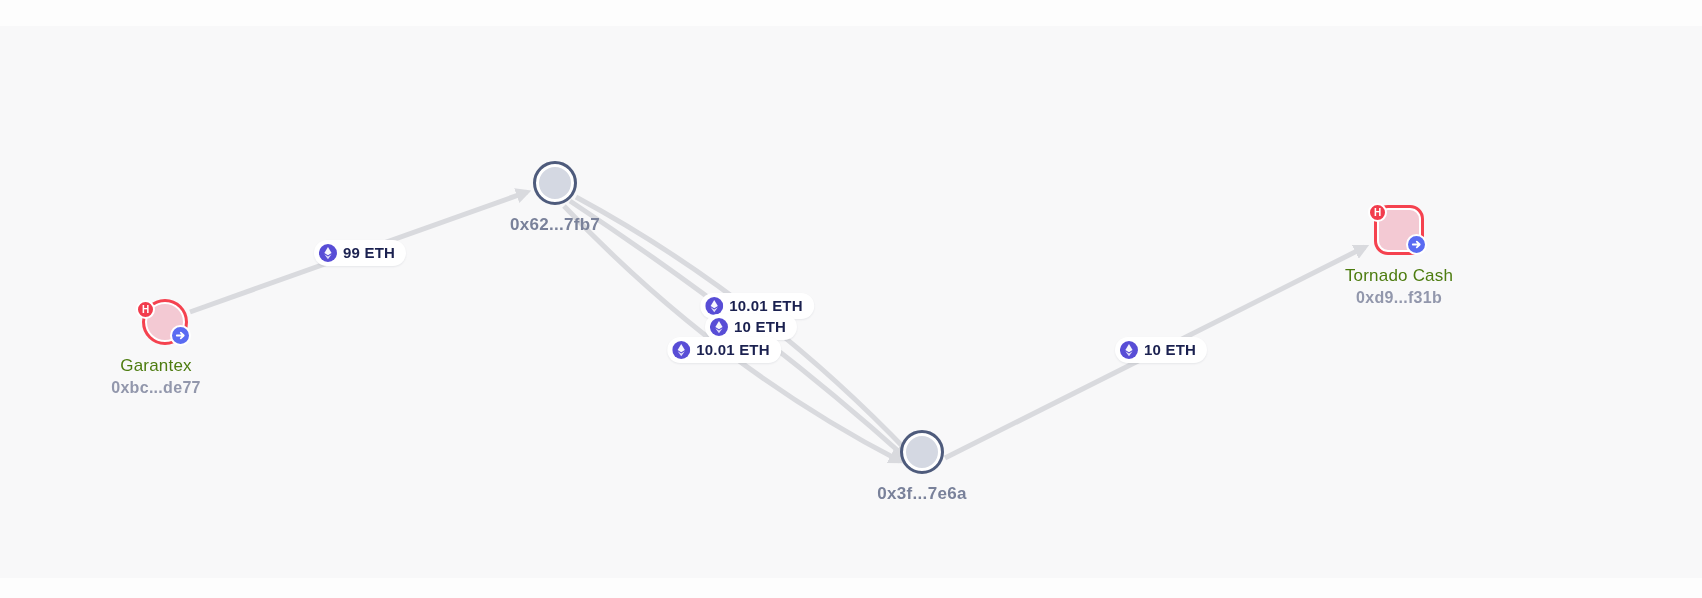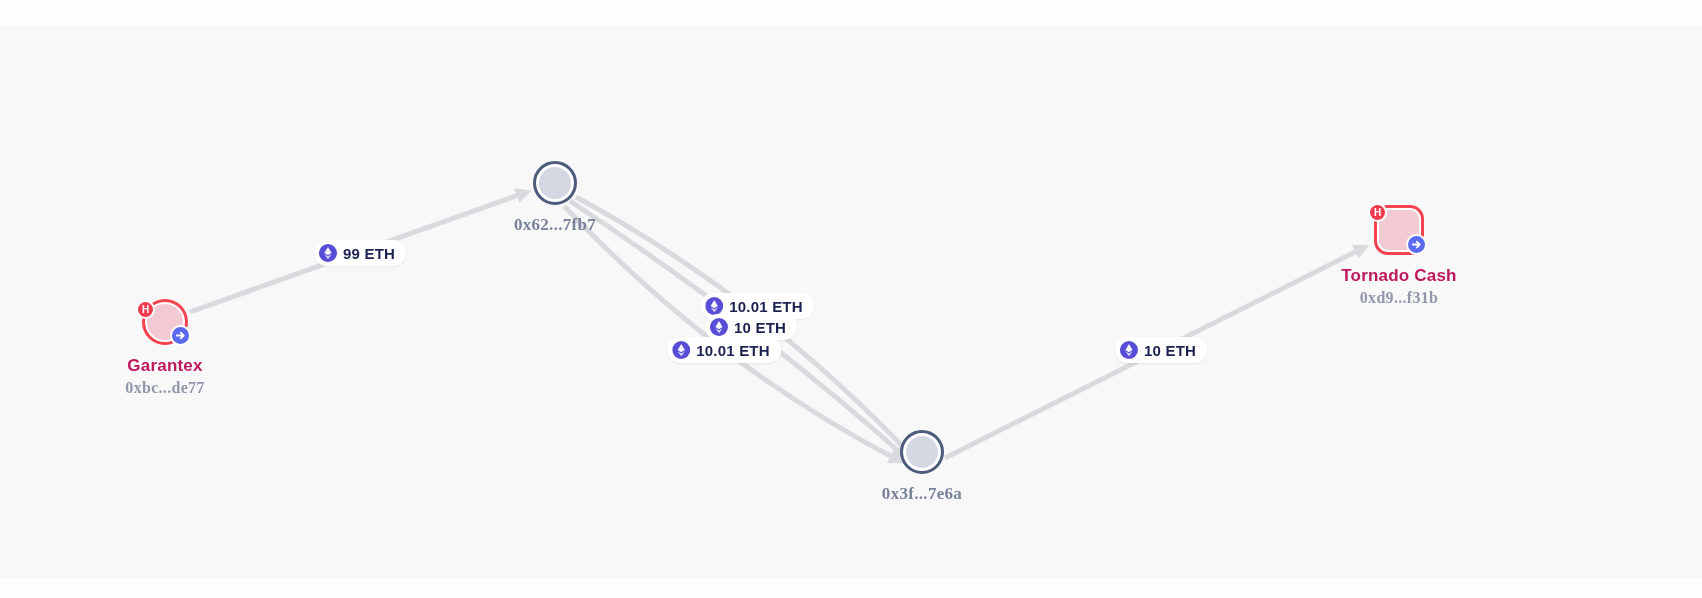--- a/index.html
+++ b/index.html
@@ -62,40 +62,39 @@
   }
   .badge-arrow svg { display: block; }
 
   .node-labels {
     position: absolute;
     text-align: center;
     white-space: nowrap;
     transform: translateX(-50%);
   }
   .node-name {
-    color: #be185d;
-    font-size: 17px; font-weight: 700;
+    color: #4d7c0f;
+    font-size: 17px; font-weight: 400;
     letter-spacing: 0.2px;
     line-height: 23px;
   }
   .node-address {
     color: #9297ac;
     font-size: 16px; font-weight: 700;
     letter-spacing: 0.3px;
     line-height: 22px;
-    font-family: Liberation Serif, serif;
   }
   .node-address.hash-only { color: #79819a; font-size: 17px; }
 
   .edge-pill {
     position: absolute;
     z-index: 3;
     transform: translate(-50%, -50%);
     display: inline-flex;
-    align-items: center;
+    align-items: flex-start;
     gap: 6px;
     background: #ffffff;
     border-radius: 14px;
     padding: 4px 11px 4px 5px;
     box-shadow: 0 1px 2px rgba(30,35,70,0.08);
     white-space: nowrap;
   }
   .edge-pill .eth-icon { display: block; width: 18px; height: 18px; }
   .edge-pill .amount {
     color: #1b2150;
@@ -163,21 +162,21 @@
     </div>
     <div class="node-wrap" style="left: 142px; top: 299px;">
       <div class="node-shape shape-circle-risk" style="width: 46px; height: 46px;">
         <div class="badge badge-h" style="left: -9px; top: -2px;">H</div>
         <div class="badge badge-arrow" style="right: -6px; bottom: -4px;">
           <svg width="13" height="13" viewBox="0 0 14 14">
             <path d="M3 7 H10.3 M7.3 3.9 L10.5 7 L7.3 10.1" stroke="#ffffff" stroke-width="1.9" fill="none" stroke-linecap="round" stroke-linejoin="round"></path>
           </svg>
         </div>
       </div>
-      <div class="node-labels" style="left: 23px; top: 55px;">
+      <div class="node-labels" style="left: 14px; top: 55px;">
         <div class="node-name">Garantex</div>
         <div class="node-address">0xbc...de77</div>
       </div>
     </div>
     <div class="node-wrap" style="left: 533px; top: 161px;">
       <div class="node-shape shape-circle-gray" style="width: 44px; height: 44px;"></div>
       <div class="node-labels" style="left: 22px; top: 53px;">
         <div class="node-address hash-only">0x62...7fb7</div>
       </div>
     </div>

